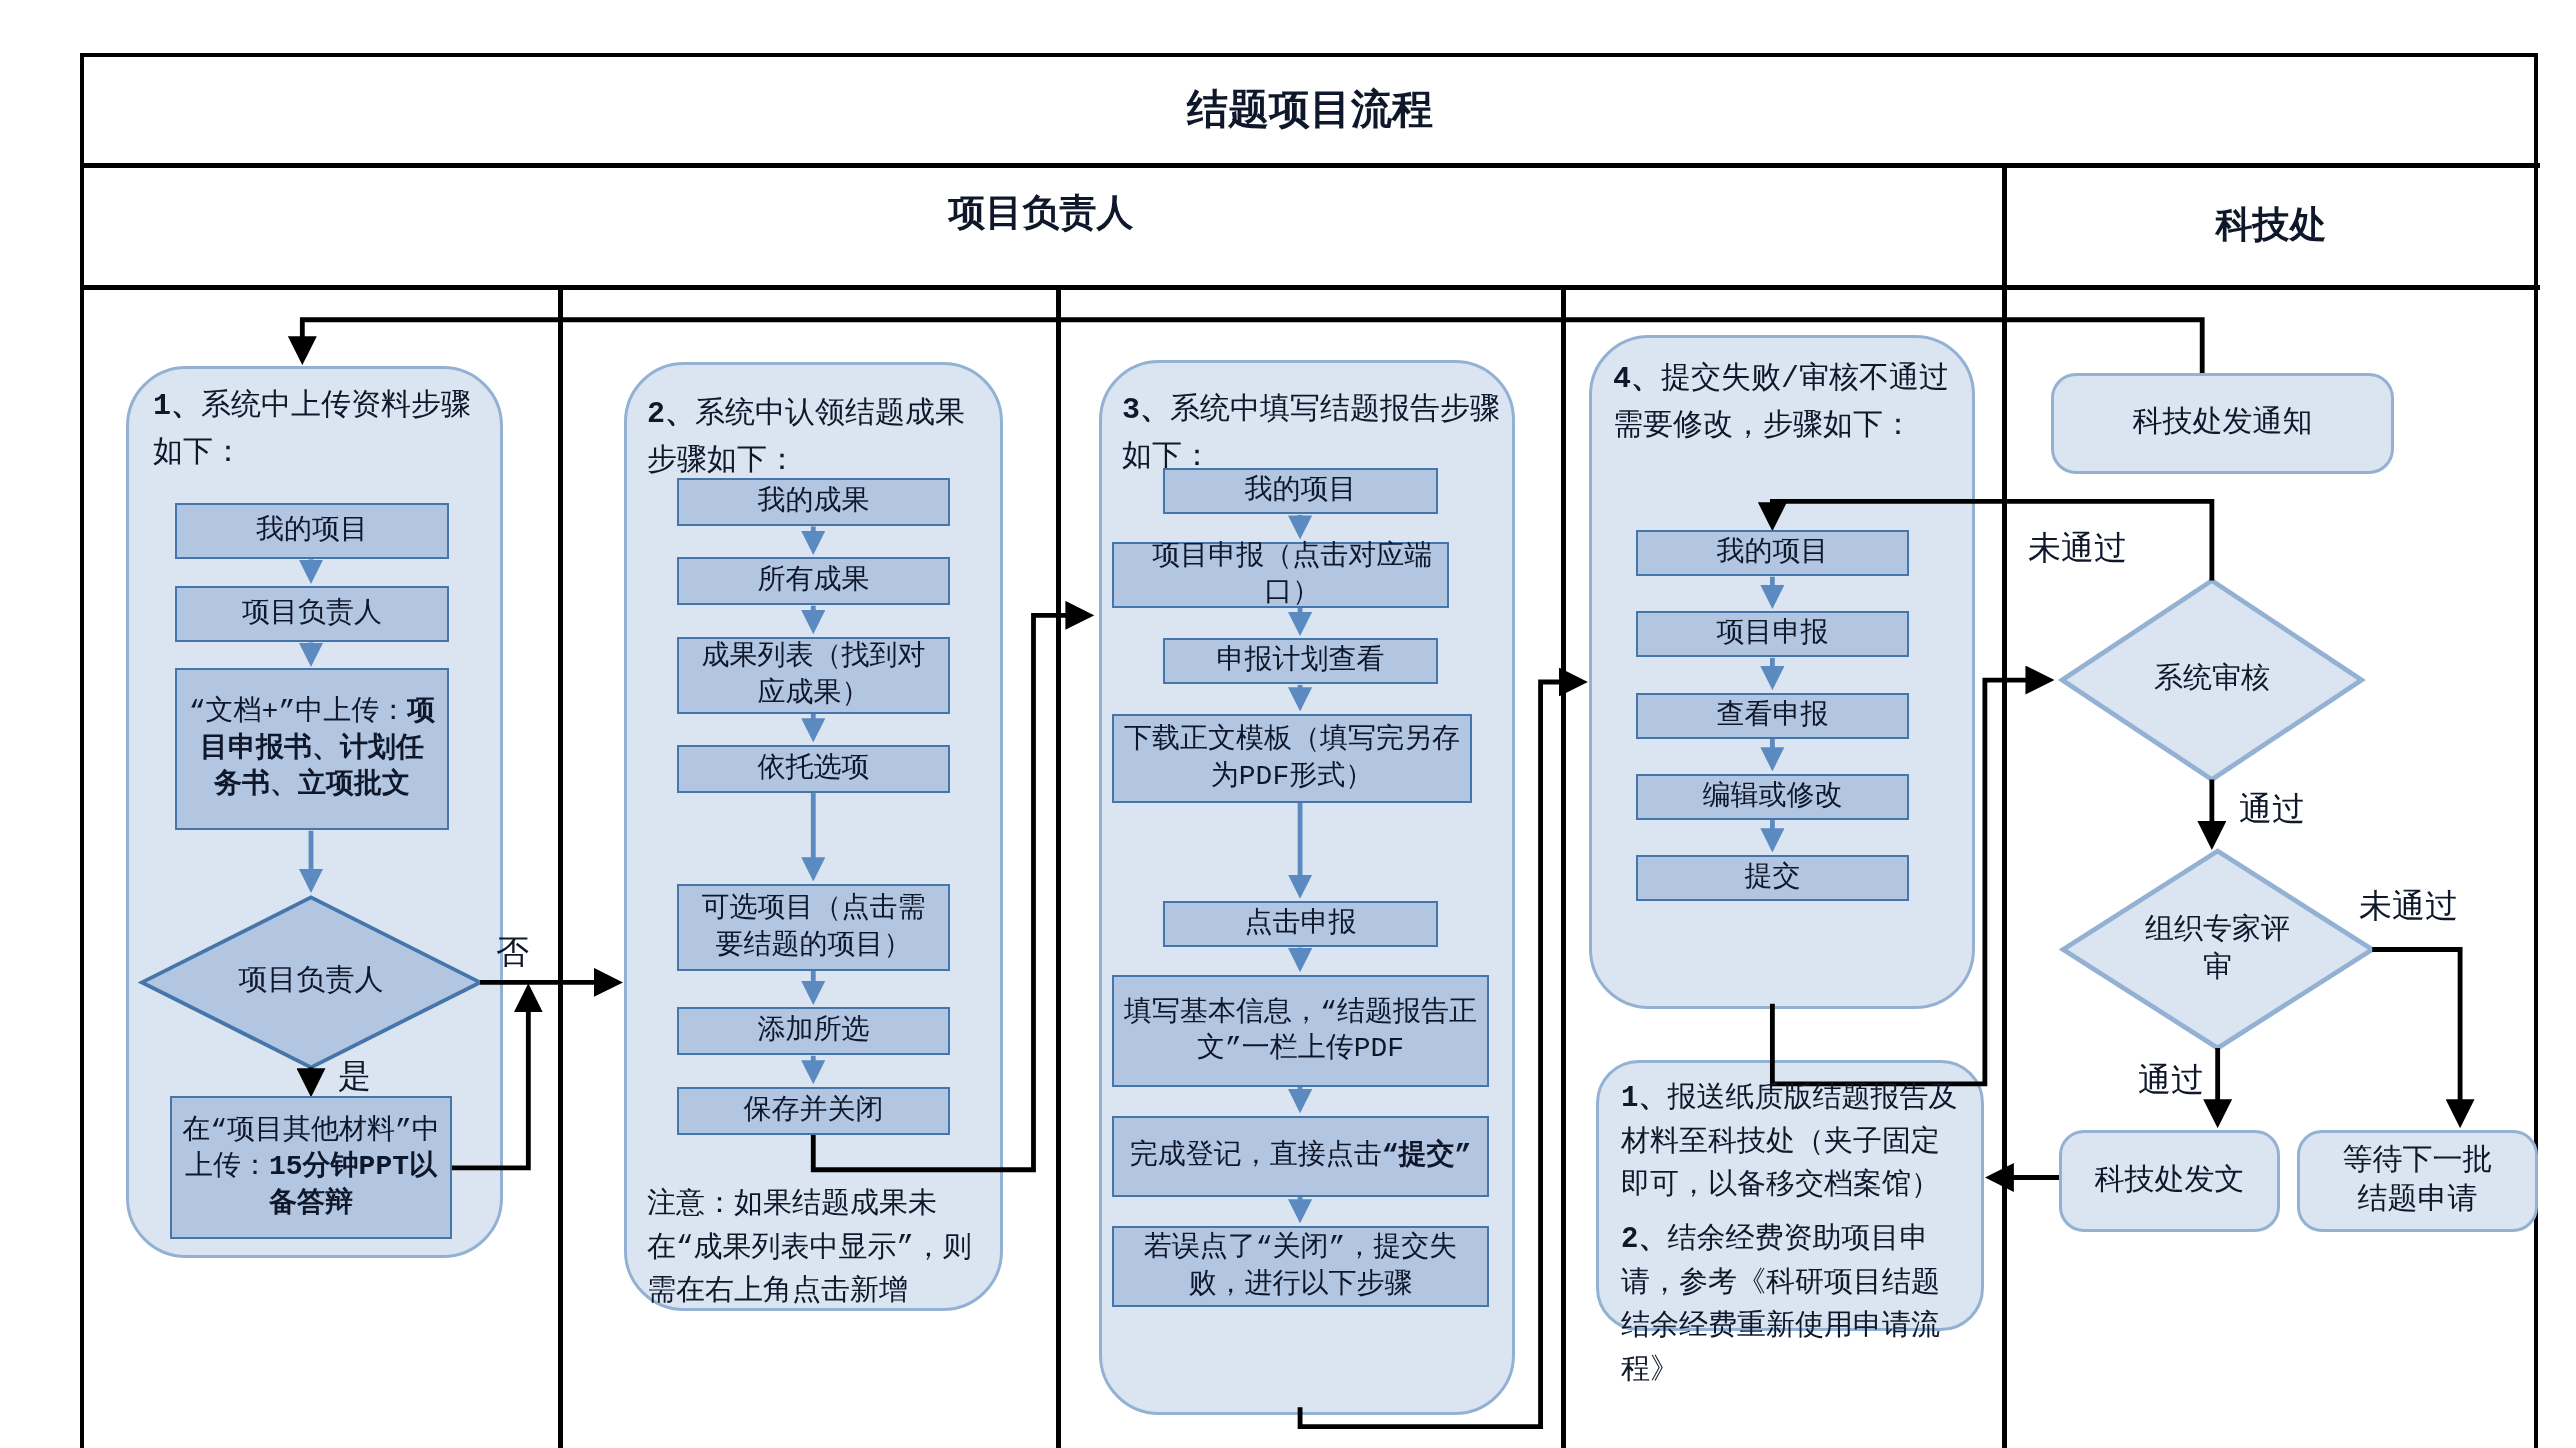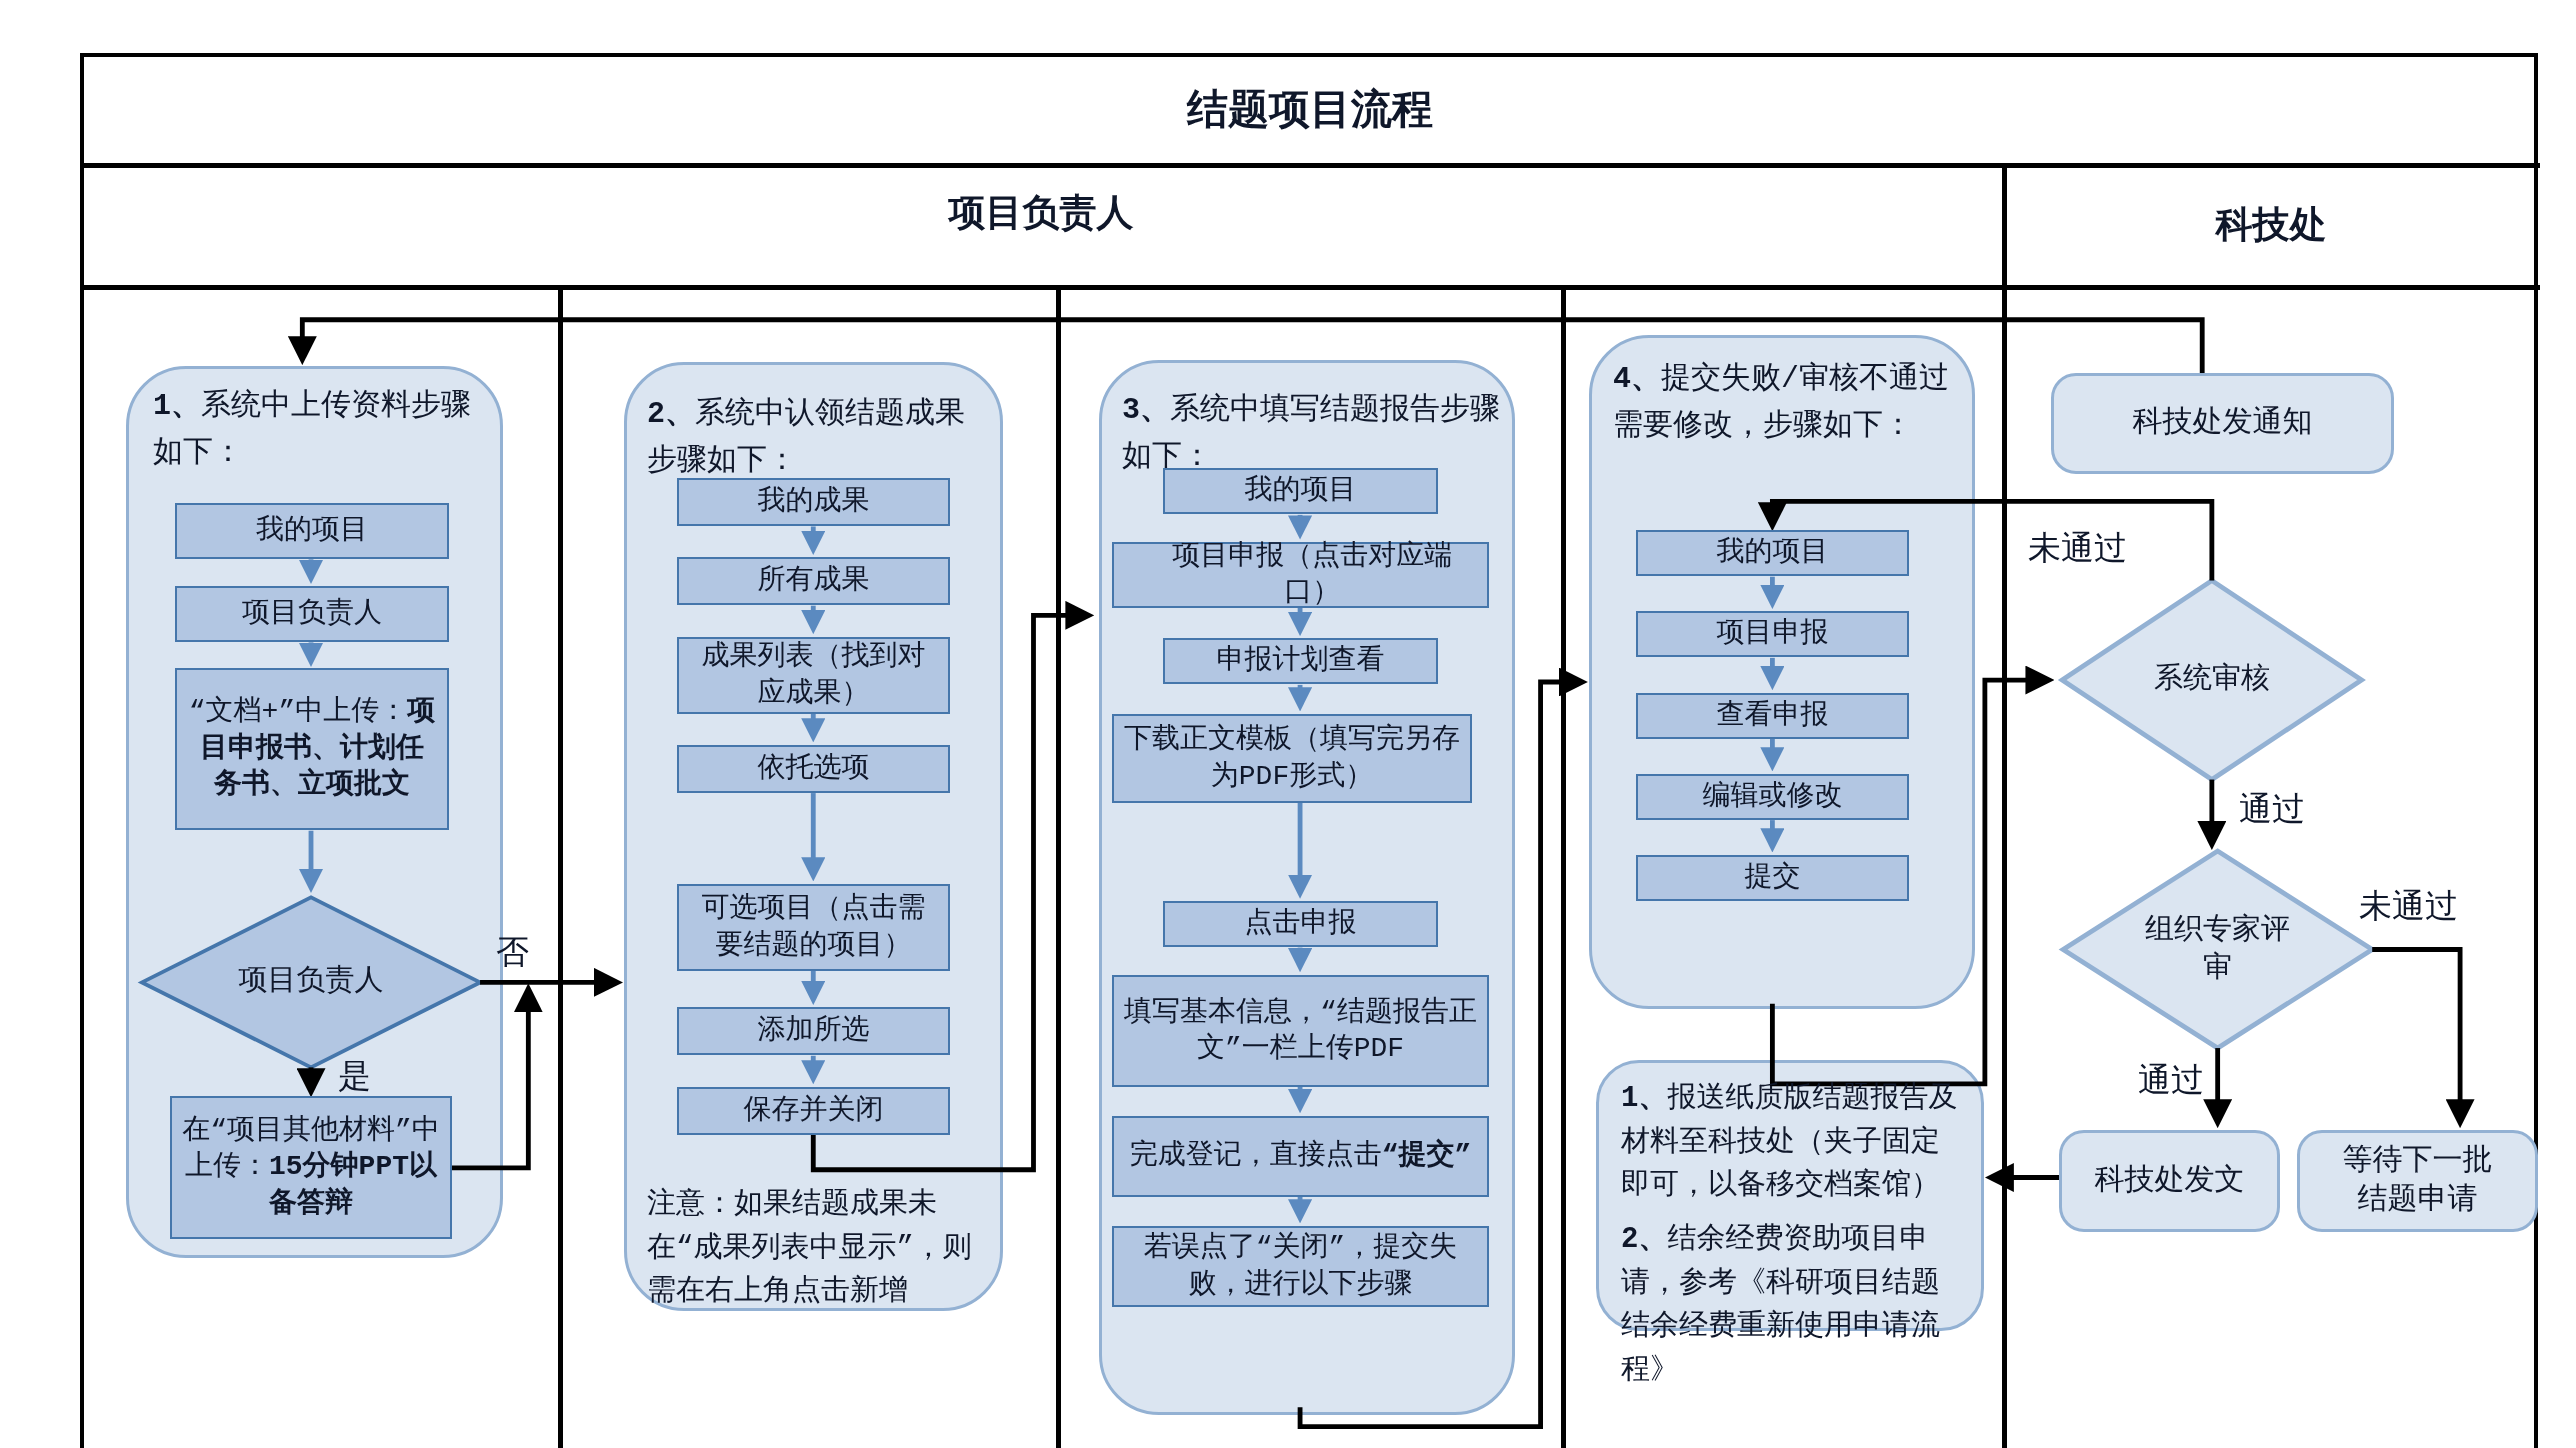--- a/index.html
+++ b/index.html
@@ -133,21 +133,21 @@
   <div class="box layer3" style="left:677px;top:717px;width:273px;height:48px;">依托选项</div>
   <div class="box layer3" style="left:677px;top:856px;width:273px;height:87px;">可选项目（点击需要结题的项目）</div>
   <div class="box layer3" style="left:677px;top:979px;width:273px;height:48px;">添加所选</div>
   <div class="box layer3" style="left:677px;top:1059px;width:273px;height:48px;">保存并关闭</div>
   <div class="note layer3" style="left:647px;top:1155px;width:338px;">注意：如果结题成果未在“成果列表中显示”，则需在右上角点击新增</div>
 
   <div class="heading layer3" style="left:1122px;top:359px;width:386px;">
     <span class="num">3、</span><span>系统中填写结题报告步骤如下：</span>
   </div>
   <div class="box layer3" style="left:1163px;top:440px;width:275px;height:46px;">我的项目</div>
-  <div class="box layer3" style="left:1112px;top:514px;width:377px;height:66px;padding-left:33px;">项目申报（点击对应端口）</div>
+  <div class="box layer3" style="left:1112px;top:514px;width:337px;height:66px;padding-left:33px;">项目申报（点击对应端口）</div>
   <div class="box layer3" style="left:1163px;top:610px;width:275px;height:46px;">申报计划查看</div>
   <div class="box layer3" style="left:1112px;top:686px;width:360px;height:89px;">下载正文模板（填写完另存为PDF形式）</div>
   <div class="box layer3" style="left:1163px;top:873px;width:275px;height:46px;">点击申报</div>
   <div class="box layer3" style="left:1112px;top:947px;width:377px;height:112px;">填写基本信息，“结题报告正文”一栏上传PDF</div>
   <div class="box layer3" style="left:1112px;top:1088px;width:377px;height:81px;">
     <div><span>完成登记，直接点击</span><span class="b">“提交”</span></div>
   </div>
   <div class="box layer3" style="left:1112px;top:1198px;width:377px;height:81px;">若误点了“关闭”，提交失败，进行以下步骤</div>
 
   <div class="heading layer3" style="left:1613px;top:328px;width:343px;">

